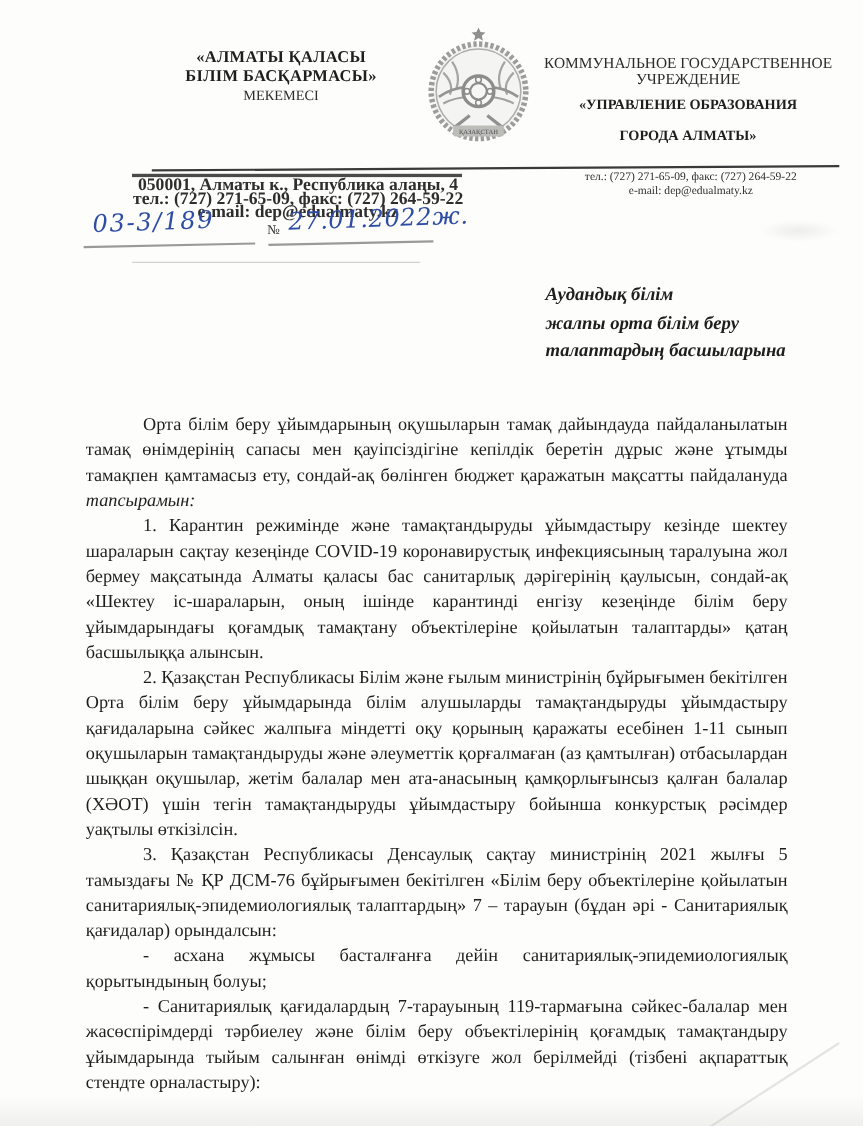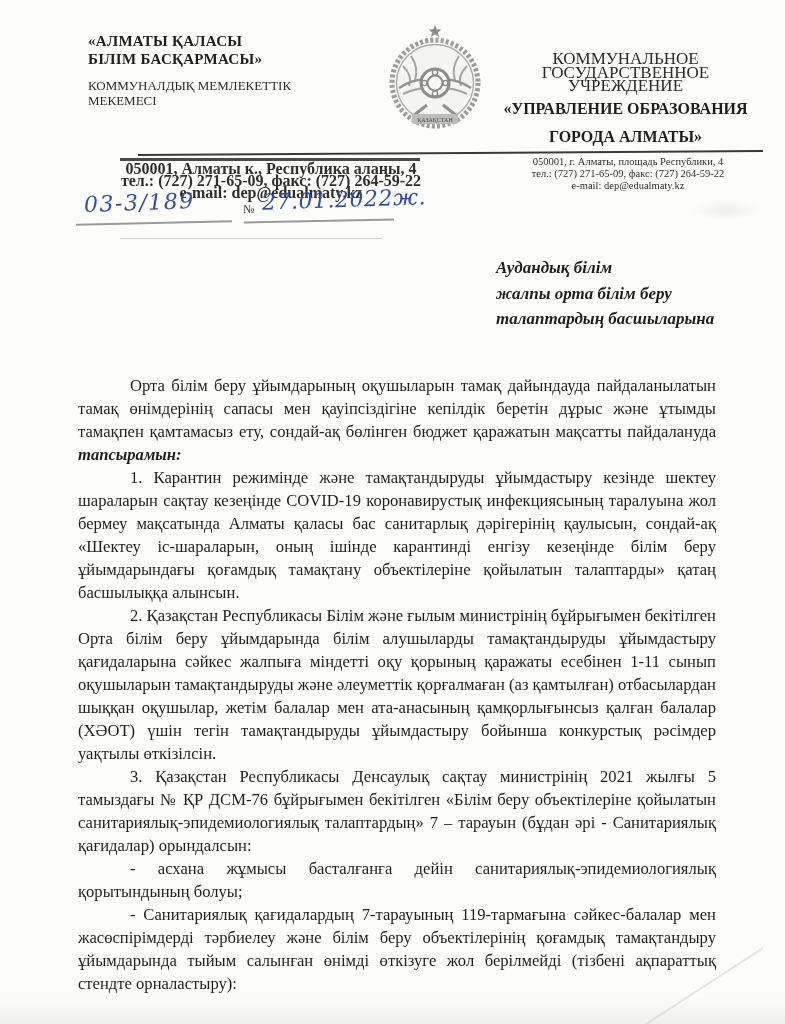--- a/index.html
+++ b/index.html
@@ -1,25 +1,25 @@
 <!DOCTYPE html>
 <html><head>
 <meta charset="utf-8">
 <title>Document</title>
 <style>
   html,body{margin:0;padding:0;background:#ffffff;}
   .page{position:relative;width:785px;height:1024px;background:#fdfdfc;overflow:hidden;
         font-family:"Liberation Serif", serif;color:#1e1e1e;}
   
-  .org-left{position:absolute;left:88px;top:32px;width:335px;text-align:left;}
+  .org-left{position:absolute;left:88px;top:43px;width:335px;text-align:center;}
   .org-left .name{font-weight:bold;font-size:15px;line-height:18px;letter-spacing:.3px;}
   .org-left .type{font-size:13px;line-height:15px;margin-top:10px;color:#2b2b2b;}
   .org-right{position:absolute;left:478px;top:52px;width:295px;text-align:center;}
-  .org-right .type{font-size:17px;line-height:13.5px;color:#2b2b2b;}
-  .org-right .name{font-weight:bold;font-size:16px;line-height:17px;margin-top:7px;}
+  .org-right .type{font-size:14px;line-height:13.5px;color:#2b2b2b;}
+  .org-right .name{font-weight:bold;font-size:13px;line-height:17px;margin-top:7px;}
   .emblem{position:absolute;left:383px;top:24px;width:104px;height:112px;}
   .rule-long{position:absolute;left:138px;top:152px;width:625px;height:2px;background:#3a3a3a;transform:rotate(-0.35deg);}
   .rule-short{position:absolute;left:120px;top:158px;width:300px;height:3px;background:#4a4a4a;}
   .contact-left{position:absolute;left:112px;top:163px;width:318px;text-align:center;
                 font-size:16px;line-height:11.8px;color:#2e2e2e;font-weight:bold;}
   .contact-right{position:absolute;left:478px;top:156px;width:300px;text-align:center;
                  font-size:10.5px;line-height:11.8px;color:#2e2e2e;}
   
   .hw{font-family:"DejaVu Serif", serif;font-style:italic;font-size:22px;letter-spacing:1.5px;
       transform:rotate(-2deg);white-space:nowrap;}
@@ -29,39 +29,38 @@
   .uline1{position:absolute;left:76px;top:222px;width:156px;height:1.5px;background:#9a9a9a;transform:rotate(-1.2deg);}
   .uline2{position:absolute;left:244px;top:220px;width:150px;height:1.5px;background:#9a9a9a;transform:rotate(-1.2deg);}
   .uline3{position:absolute;left:120px;top:238px;width:262px;height:1px;background:#cecece;}
   
   .addressee{position:absolute;left:496px;top:255px;width:280px;font-weight:bold;
              font-size:17px;line-height:25.5px;font-style:italic;}
   
   .body-text{position:absolute;left:78px;top:374px;width:638px;text-align:justify;
              font-size:16.6px;line-height:23px;}
   .body-par{margin:0;text-indent:52px;}
-  .bold-italic{font-weight:bold;font-style:italic;}
+  .bold-italic{font-weight:normal;font-style:italic;}
   .italic{}
   
   .smudge{position:absolute;left:690px;top:200px;width:72px;height:20px;
           background:radial-gradient(ellipse at center,#ededea 0%,rgba(237,237,234,0) 70%);}
   .artifact-corner{position:absolute;right:10px;bottom:34px;width:150px;height:2px;
                    background:#e4e4e0;transform:rotate(-33deg);}
   .shade-bottom{position:absolute;left:0;right:0;bottom:0;height:28px;
                 background:linear-gradient(to bottom,rgba(0,0,0,0),rgba(190,190,182,.22));}
 </style>
 </head>
 <body>
 
 <div class="page">
 
   <div class="org-left">
     <div class="name">«АЛМАТЫ ҚАЛАСЫ</div>
     <div class="name">БІЛІМ БАСҚАРМАСЫ»</div>
-    <div class="type">КОММУНАЛДЫҚ МЕМЛЕКЕТТІК</div>
     <div class="type" style="margin-top:0;">МЕКЕМЕСІ</div>
   </div>
 
   <div class="emblem">
     <svg viewBox="0 0 104 112" width="104" height="112">
       <path d="M52 1 l1.9 4.2 4.4.4 -3.3 3 1 4.4 -4-2.4 -4 2.4 1-4.4 -3.3-3 4.4-.4z" fill="#8f8f8f"></path>
       <circle cx="52" cy="59" r="43" fill="#f4f4f2" stroke="#9c9c9c" stroke-width="5" stroke-dasharray="3 2.2"></circle>
       <circle cx="52" cy="59" r="38.5" fill="none" stroke="#adadad" stroke-width="1.4"></circle>
       <path d="M20 42 q10 10 6 20 M28 32 q8 12 4 24 M84 42 q-10 10 -6 20 M76 32 q-8 12 -4 24" stroke="#a5a5a5" stroke-width="2" fill="none"></path>
       <path d="M16 64 q18 -12 36 -7 q18 -5 36 7" stroke="#949494" stroke-width="2.5" fill="none"></path>
@@ -87,21 +86,20 @@
 
   <div class="rule-long"></div>
   <div class="rule-short"></div>
 
   <div class="contact-left">
     <div>050001, Алматы к., Республика алаңы, 4</div>
     <div>тел.: (727) 271-65-09, факс: (727) 264-59-22</div>
     <div>e-mail: dep@edualmaty.kz</div>
   </div>
   <div class="contact-right">
-    <div>050001, г. Алматы, площадь Республики, 4</div>
     <div>тел.: (727) 271-65-09, факс: (727) 264-59-22</div>
     <div>e-mail: dep@edualmaty.kz</div>
   </div>
 
   <div class="hw hw-number" style="color: rgb(47, 77, 164);">03-3/189</div>
   <div class="no-sign">№</div>
   <div class="hw hw-date" style="color: rgb(47, 77, 164);">27.01.2022ж.</div>
   <div class="uline1"></div>
   <div class="uline2"></div>
   <div class="uline3"></div>

